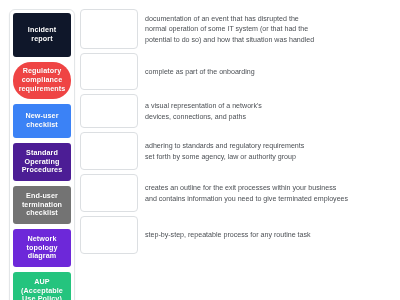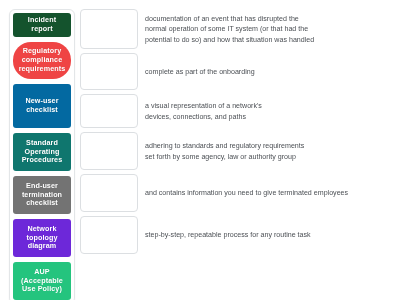--- a/index.html
+++ b/index.html
@@ -99,30 +99,30 @@
 
   
   .row.v-center { align-items: center; }
 </style>
 </head>
 <body>
 
 <div id="activity">
 
   <div class="tiles-panel">
-      <div class="tile" style="background: #14532d; height: 24px;">
+      <div class="tile" style="background: #0f172a; height: 44px;">
         <span class="tile-lines">Incident<br>report</span>
       </div>
       <div class="tile" style="background: #ef4444; height: 37px; border-radius: 18px;">
         <span class="tile-lines">Regulatory<br>compliance<br>requirements</span>
       </div>
-      <div class="tile" style="background: #0369a1; height: 44px;">
+      <div class="tile" style="background: #3b82f6; height: 34px;">
         <span class="tile-lines">New-user<br>checklist</span>
       </div>
-      <div class="tile" style="background: #0f766e; height: 38px;">
+      <div class="tile" style="background: #4c1d95; height: 38px;">
         <span class="tile-lines">Standard<br>Operating<br>Procedures</span>
       </div>
       <div class="tile" style="background: #737373; height: 38px;">
         <span class="tile-lines">End-user<br>termination<br>checklist</span>
       </div>
       <div class="tile" style="background: #6d28d9; height: 38px;">
         <span class="tile-lines">Network<br>topology<br>diagram</span>
       </div>
       <div class="tile" style="background: rgb(36, 196, 126); height: 38px;">
         <span class="tile-lines">AUP<br>(Acceptable<br>Use Policy)</span>
@@ -154,20 +154,21 @@
       <div class="row v-center">
         <div class="dropzone" style="height: 38px;"></div>
         <div class="desc">
           <p>adhering to standards and regulatory requirements</p>
           <p>set forth by some agency, law or authority group</p>
         </div>
       </div>
       <div class="row v-center">
         <div class="dropzone" style="height: 38px;"></div>
         <div class="desc">
+          <p>creates an outline for the exit processes within your business</p>
           <p>and contains information you need to give terminated employees</p>
         </div>
       </div>
       <div class="row v-center">
         <div class="dropzone" style="height: 38px;"></div>
         <div class="desc">
           <p>step-by-step, repeatable process for any routine task</p>
         </div>
       </div>
     </div>

